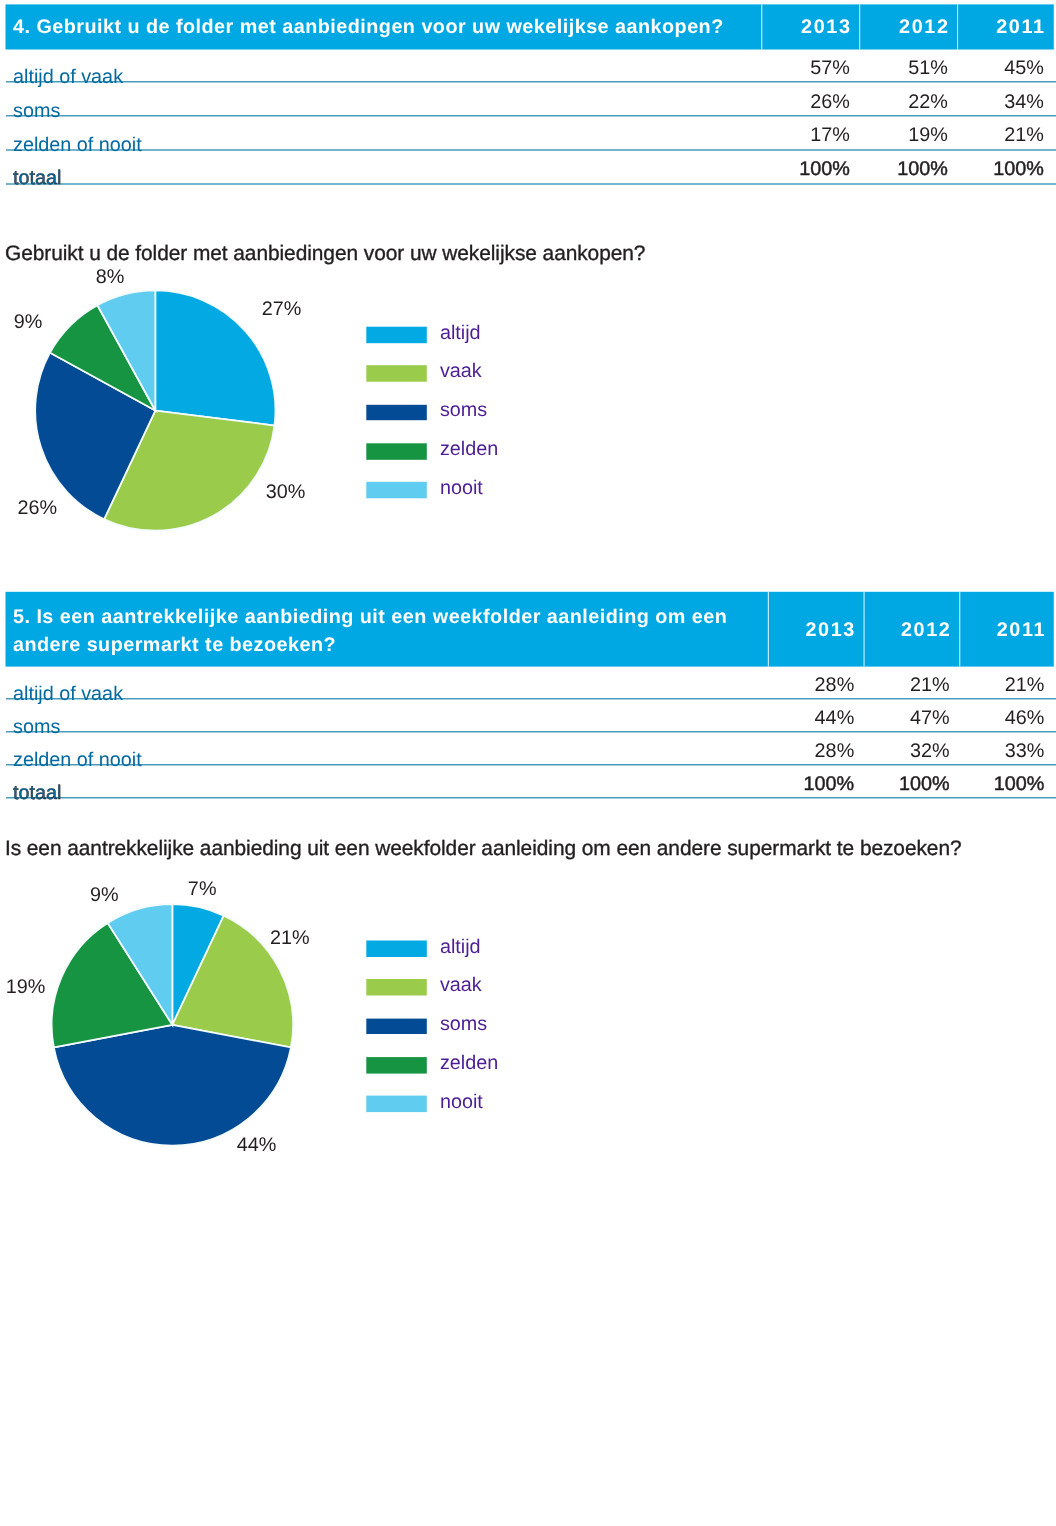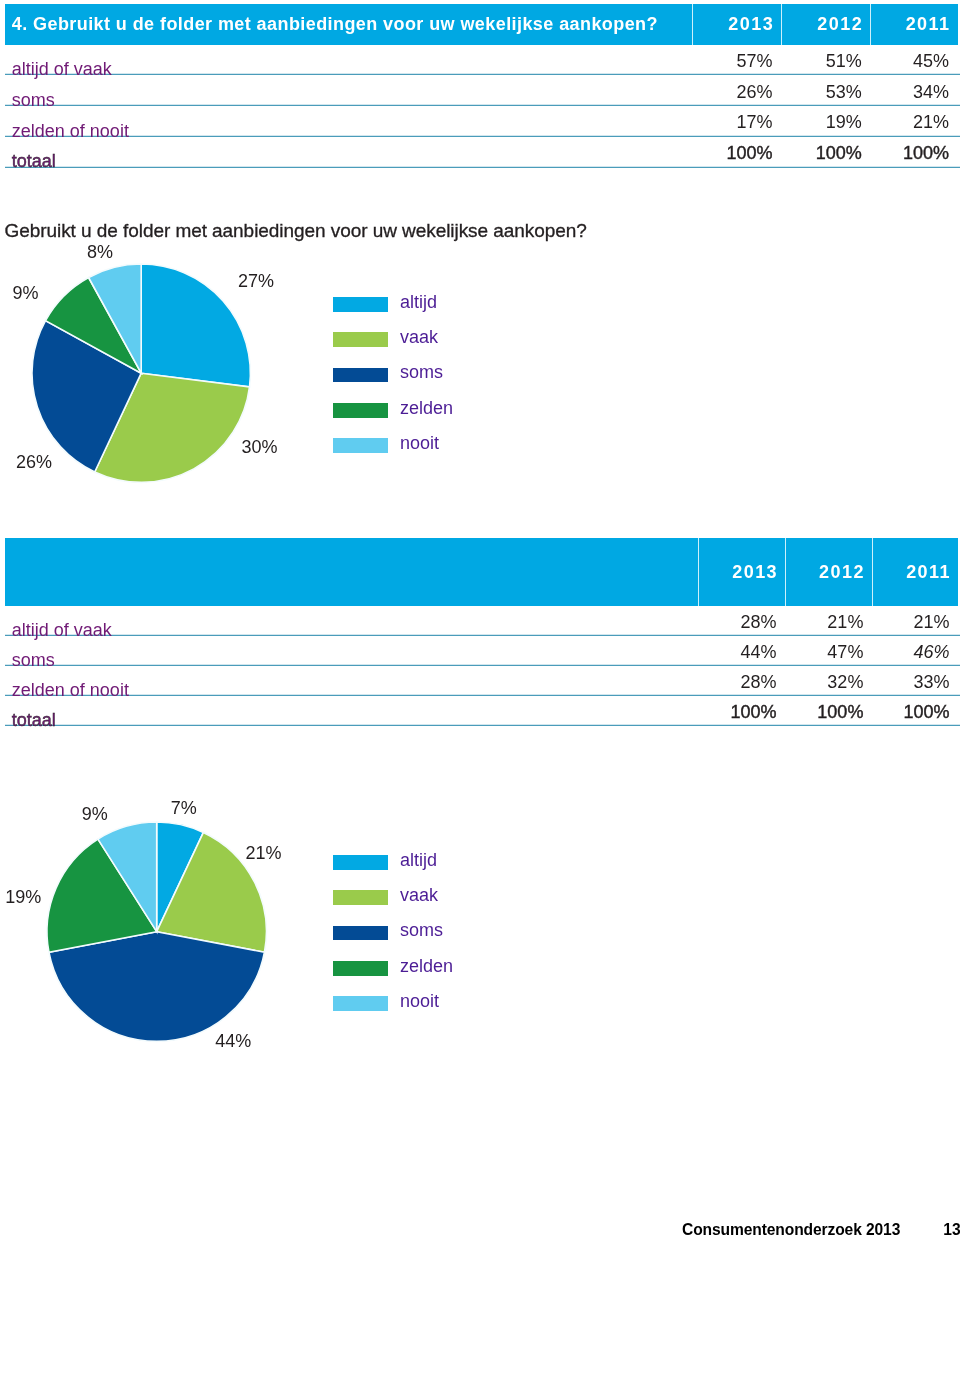--- a/index.html
+++ b/index.html
@@ -11,21 +11,21 @@
   .tbl{position:absolute;left:5px;width:954.5px;}
   .tbl .hdr{position:relative;background:#00a8e3;height:40.2px;width:952.5px;}
   .tbl .hdr .q{position:absolute;left:6.8px;top:0;width:672px;height:100%;display:flex;align-items:center;
       color:#ffffff;font-weight:bold;font-size:18px;letter-spacing:0.42px;line-height:26.4px;}
   .tbl .hdr .q.two{align-items:center;padding-top:1px;}
   .tbl .hdr .yr{position:absolute;top:0;height:100%;display:flex;align-items:center;justify-content:flex-end;
       color:#ffffff;font-weight:bold;font-size:18px;letter-spacing:1.45px;padding-right:7px;box-sizing:border-box;
       border-left:1.6px solid #ccf0fb;}
   .tbl .rows{position:relative;}
   .tbl .row{position:relative;height:30.8px;box-shadow:inset 0 -1.35px 0 #4a9cba;box-sizing:border-box;}
-  .tbl .row .lbl{position:absolute;left:6.8px;top:0;height:100%;display:flex;align-items:center;font-size:18px;color:#701a75;padding-top:19px;box-sizing:border-box;}
+  .tbl .row .lbl{position:absolute;left:6.8px;top:0;height:100%;display:flex;align-items:center;font-size:18px;color:#0369a1;padding-top:19px;box-sizing:border-box;}
   .tbl .row .v{position:absolute;top:0;height:100%;display:flex;align-items:center;justify-content:flex-end;
       font-size:18px;color:#231f20;padding-right:8.5px;padding-top:2.6px;box-sizing:border-box;}
   .tbl .row.tot .lbl,.tbl .row.tot .v{font-weight:normal;-webkit-text-stroke:0.42px #231f20;}
   #tbl2 .row{height:30.1px;}
 
   
   .charttitle{position:absolute;font-size:19px;font-weight:normal;color:#231f20;letter-spacing:-0.06px;-webkit-text-stroke:0.32px #231f20;}
   .pie{position:absolute;}
   .pielabel{position:absolute;font-size:18px;color:#231f20;white-space:nowrap;}
   .legend{position:absolute;}
@@ -52,21 +52,21 @@
     <div class="rows">
       <div class="row">
         <div class="lbl">altijd of vaak</div>
         <div class="v" style="left:687.1px;width:89px;">57%</div>
         <div class="v" style="left:776.1px;width:89.1px;">51%</div>
         <div class="v" style="left:865.2px;width:87.3px;">45%</div>
       </div>
       <div class="row">
         <div class="lbl">soms</div>
         <div class="v" style="left:687.1px;width:89px;">26%</div>
-        <div class="v" style="left:776.1px;width:89.1px;">53%</div>
+        <div class="v" style="left:776.1px;width:89.1px;">22%</div>
         <div class="v" style="left:865.2px;width:87.3px;">34%</div>
       </div>
       <div class="row">
         <div class="lbl">zelden of nooit</div>
         <div class="v" style="left:687.1px;width:89px;">17%</div>
         <div class="v" style="left:776.1px;width:89.1px;">19%</div>
         <div class="v" style="left:865.2px;width:87.3px;">21%</div>
       </div>
       <div class="row tot">
         <div class="lbl">totaal</div>
@@ -110,52 +110,54 @@
         <div class="lt">zelden</div>
       </div>
       <div class="li">
         <div class="sw" style="background: rgb(96, 204, 240);"></div>
         <div class="lt">nooit</div>
       </div>
     </div>
 
   <div class="tbl" id="tbl2" style="top:538px;">
     <div class="hdr" style="height:68px;">
+      <div class="q two">5. Is een aantrekkelijke aanbieding uit een weekfolder aanleiding om een andere supermarkt te bezoeken?</div>
       <div class="yr" style="left:693.4px;width:86.7px;">2013</div>
       <div class="yr" style="left:780.1px;width:86.8px;">2012</div>
       <div class="yr" style="left:866.9px;width:86.1px;">2011</div>
     </div>
     <div class="rows">
       <div class="row">
         <div class="lbl">altijd of vaak</div>
         <div class="v" style="left:693.4px;width:86.7px;">28%</div>
         <div class="v" style="left:780.1px;width:86.8px;">21%</div>
         <div class="v" style="left:866.9px;width:86.1px;">21%</div>
       </div>
       <div class="row">
         <div class="lbl">soms</div>
         <div class="v" style="left:693.4px;width:86.7px;">44%</div>
         <div class="v" style="left:780.1px;width:86.8px;">47%</div>
-        <div class="v" style="left:866.9px;width:86.1px;font-style:italic;">46%</div>
+        <div class="v" style="left:866.9px;width:86.1px;">46%</div>
       </div>
       <div class="row">
         <div class="lbl">zelden of nooit</div>
         <div class="v" style="left:693.4px;width:86.7px;">28%</div>
         <div class="v" style="left:780.1px;width:86.8px;">32%</div>
         <div class="v" style="left:866.9px;width:86.1px;">33%</div>
       </div>
       <div class="row tot">
         <div class="lbl">totaal</div>
         <div class="v" style="left:693.4px;width:86.7px;">100%</div>
         <div class="v" style="left:780.1px;width:86.8px;">100%</div>
         <div class="v" style="left:866.9px;width:86.1px;">100%</div>
       </div>
     </div>
   </div>
 
+  <div class="charttitle" style="left:4.5px;top:760.5px;">Is een aantrekkelijke aanbieding uit een weekfolder aanleiding om een andere supermarkt te bezoeken?</div>
   <div id="pie2" class="pie" style="left: 40.7px; top: 816.3px; width: 231.4px; height: 231.4px;"><svg width="231.4" height="231.4" viewBox="0 0 231.4 231.4">
         <path d="M 115.7 115.7 L 115.70 6.00 A 109.7 109.7 0 0 1 162.41 16.44 Z" fill="#02a9e3" stroke="#f3fbfd" stroke-width="1.6" stroke-linejoin="miter" stroke-miterlimit="4"></path>
         <path d="M 115.7 115.7 L 162.41 16.44 A 109.7 109.7 0 0 1 223.46 136.26 Z" fill="#9acb4b" stroke="#f3fbfd" stroke-width="1.6" stroke-linejoin="miter" stroke-miterlimit="4"></path>
         <path d="M 115.7 115.7 L 223.46 136.26 A 109.7 109.7 0 0 1 7.94 136.26 Z" fill="#034b95" stroke="#f3fbfd" stroke-width="1.6" stroke-linejoin="miter" stroke-miterlimit="4"></path>
         <path d="M 115.7 115.7 L 7.94 136.26 A 109.7 109.7 0 0 1 56.92 23.08 Z" fill="#179441" stroke="#f3fbfd" stroke-width="1.6" stroke-linejoin="miter" stroke-miterlimit="4"></path>
         <path d="M 115.7 115.7 L 56.92 23.08 A 109.7 109.7 0 0 1 115.70 6.00 Z" fill="#60ccf0" stroke="#f3fbfd" stroke-width="1.6" stroke-linejoin="miter" stroke-miterlimit="4"></path>
       </svg></div>
   <div id="pielabels2">
       <div class="pielabel" style="left: 183.8px; top: 808px; transform: translate(-50%, -50%);">7%</div>
       <div class="pielabel" style="left: 263.5px; top: 853px; transform: translate(-50%, -50%);">21%</div>
@@ -179,18 +181,14 @@
       <div class="li">
         <div class="sw" style="background: rgb(23, 148, 65);"></div>
         <div class="lt">zelden</div>
       </div>
       <div class="li">
         <div class="sw" style="background: rgb(96, 204, 240);"></div>
         <div class="lt">nooit</div>
       </div>
     </div>
 
-  <div class="footer">
-    <div class="ft" style="left:682px;top:23px;">Consumentenonderzoek 2013</div>
-    <div class="ft" style="right:-0.5px;top:23px;">13</div>
-  </div>
 
 </div>
 
 </body></html>

